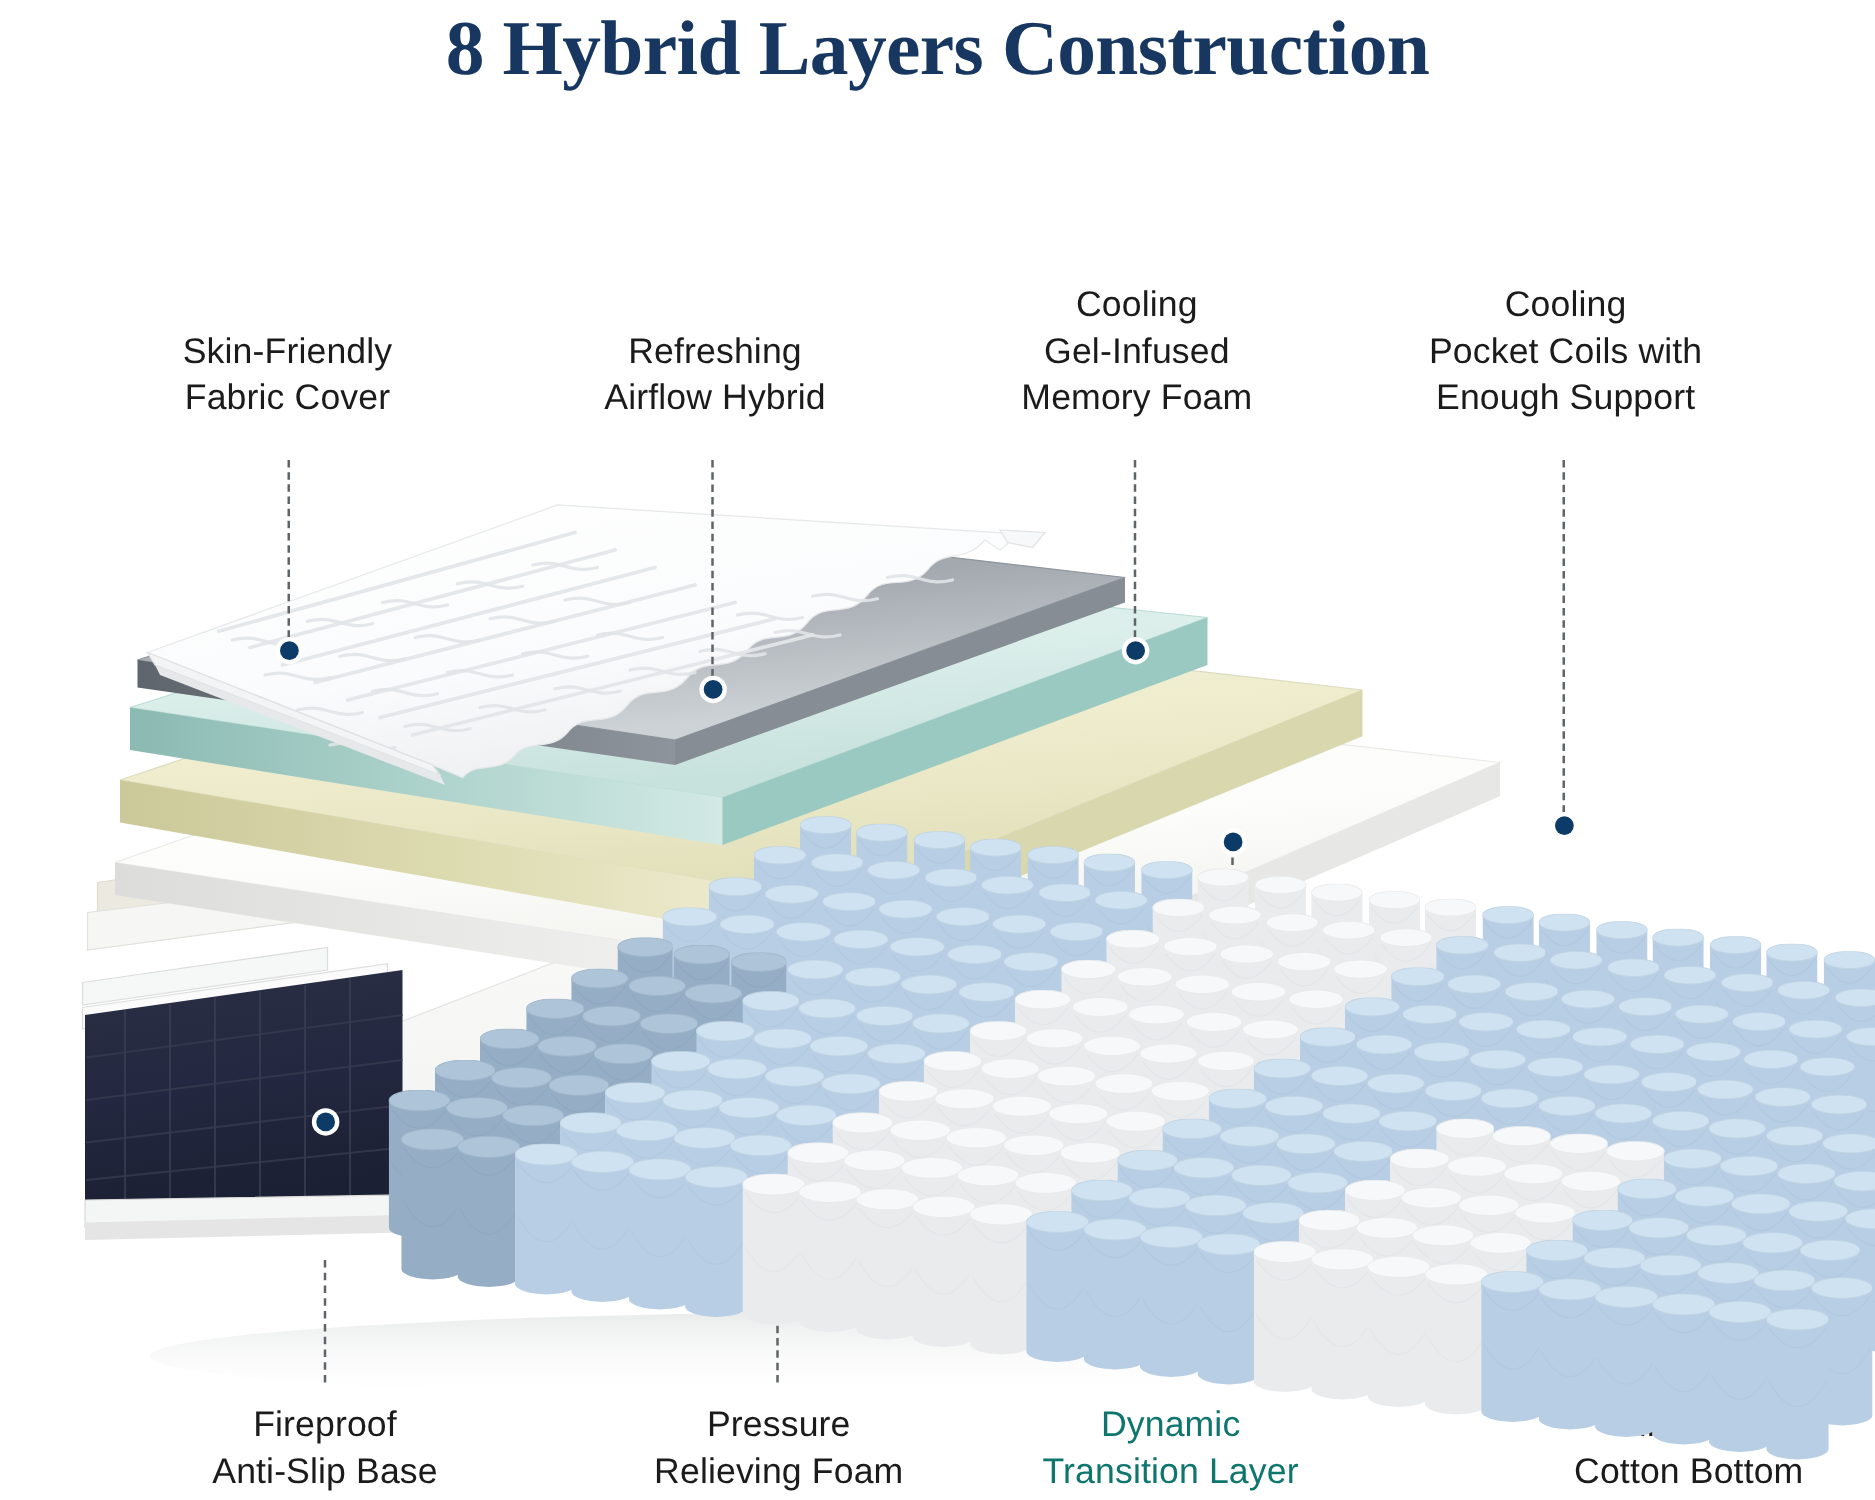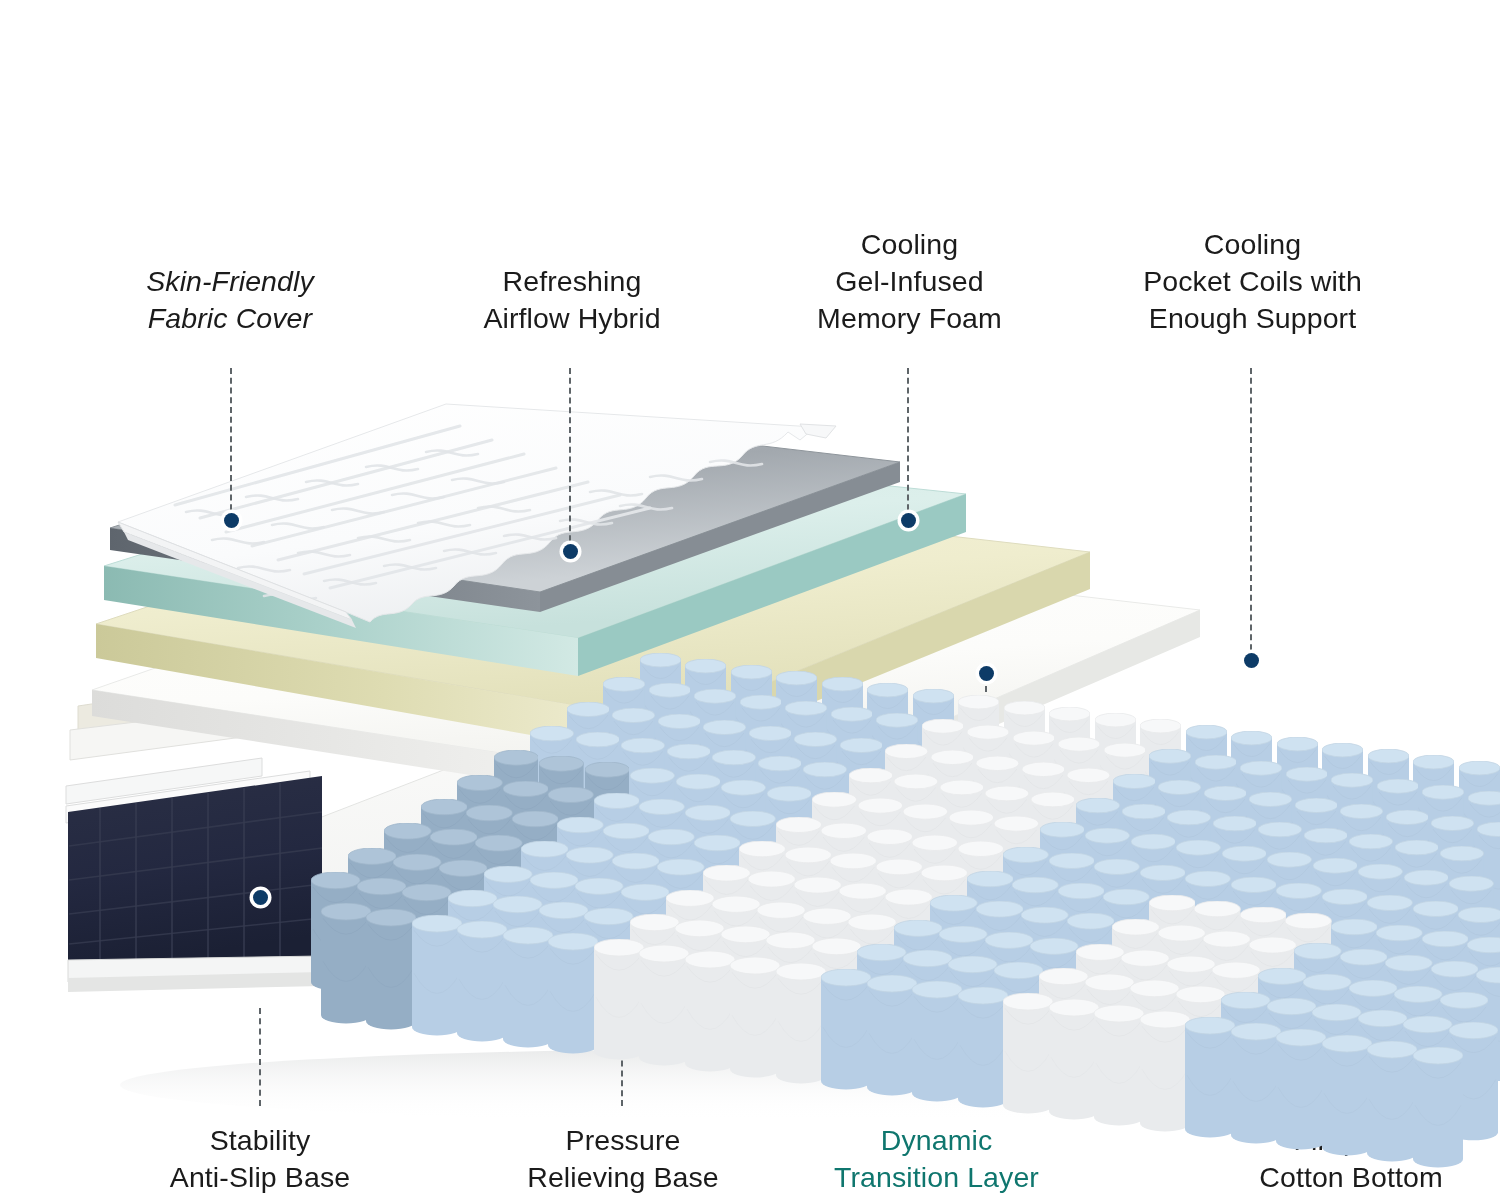--- a/index.html
+++ b/index.html
@@ -51,20 +51,21 @@
   
   #mattress{position:absolute;left:0;top:0;width:1500px;height:1200px;}
 
   .noselect{user-select:none;}
 </style>
 </head>
 <body>
 
 <div id="stage">
 
+  <div class="title noselect">8 Hybrid Layers Construction</div>
 
   <div id="mattress">
     <svg width="1500" height="1200" viewBox="0 0 1500 1200" style="position:absolute;left:0;top:0;">
       <defs>
 
         <linearGradient id="gCoverTop" x1="0" y1="0" x2="0.35" y2="1">
           <stop offset="0%" stop-color="#ffffff"></stop>
           <stop offset="55%" stop-color="#fbfcfd"></stop>
           <stop offset="100%" stop-color="#eef0f2"></stop>
         </linearGradient>
@@ -1832,44 +1833,44 @@
         <path d="M800,424 L836,426 L826,438 L806,434 Z" fill="#f7f8f9" stroke="#e1e3e5" stroke-width="1"></path>
       </g>
 
       <ellipse cx="760" cy="1085" rx="640" ry="36" fill="url(#gShadow)"></ellipse>
     </svg>
   </div>
 
   <div id="callouts">
       <div class="leader" style="left: 230px; top: 368px; height: 152px; border-left-color: rgb(94, 100, 104);"></div>
       <div class="dot" style="left: 223.5px; top: 512.5px; background: rgb(13, 59, 103);"></div>
-      <div class="callout noselect" style="left: 95px; top: 263px; width: 270px; color: rgb(27, 27, 27); font-style: italic;">Skin-Friendly
+      <div class="callout noselect" style="left: 95px; top: 263px; width: 270px; color: rgb(27, 27, 27);">Skin-Friendly
 Fabric Cover</div>
       <div class="leader" style="left: 569px; top: 368px; height: 183px; border-left-color: rgb(94, 100, 104);"></div>
       <div class="dot" style="left: 562.5px; top: 543.5px; background: rgb(13, 59, 103);"></div>
       <div class="callout noselect" style="left: 437px; top: 263px; width: 270px; color: rgb(27, 27, 27);">Refreshing
 Airflow Hybrid</div>
       <div class="leader" style="left: 907px; top: 368px; height: 152px; border-left-color: rgb(94, 100, 104);"></div>
       <div class="dot" style="left: 900.5px; top: 512.5px; background: rgb(13, 59, 103);"></div>
       <div class="callout noselect" style="left: 772px; top: 226px; width: 275px; color: rgb(27, 27, 27);">Cooling
 Gel-Infused
 Memory Foam</div>
       <div class="leader" style="left: 1250px; top: 368px; height: 292px; border-left-color: rgb(94, 100, 104);"></div>
       <div class="dot" style="left: 1243.5px; top: 652.5px; background: rgb(13, 59, 103);"></div>
       <div class="callout noselect" style="left: 1105px; top: 226px; width: 295px; color: rgb(27, 27, 27);">Cooling
 Pocket Coils with
 Enough Support</div>
       <div class="leader" style="left: 259px; top: 1008px; height: 98px; border-left-color: rgb(94, 100, 104);"></div>
       <div class="dot" style="left: 252.5px; top: 889.5px; background: rgb(13, 59, 103);"></div>
-      <div class="callout noselect" style="left: 125px; top: 1122px; width: 270px; color: rgb(27, 27, 27);">Stability
+      <div class="callout noselect" style="left: 125px; top: 1122px; width: 270px; color: rgb(27, 27, 27);">Fireproof
 Anti-Slip Base</div>
       <div class="leader" style="left: 621px; top: 705px; height: 401px; border-left-color: rgb(94, 100, 104);"></div>
       <div class="dot" style="left: 614.5px; top: 684.5px; background: rgb(13, 59, 103);"></div>
       <div class="callout noselect" style="left: 487px; top: 1122px; width: 272px; color: rgb(27, 27, 27);">Pressure
-Relieving Base</div>
+Relieving Foam</div>
       <div class="leader" style="left: 985px; top: 686px; height: 420px; border-left-color: rgb(94, 100, 104);"></div>
       <div class="dot" style="left: 978.5px; top: 665.5px; background: rgb(13, 59, 103);"></div>
       <div class="callout noselect" style="left: 799px; top: 1122px; width: 275px; color: #0f766e;">Dynamic
 Transition Layer</div>
       <div class="leader" style="left: 1350px; top: 896px; height: 210px; border-left-color: rgb(94, 100, 104);"></div>
       <div class="dot" style="left: 1343.5px; top: 875.5px; background: rgb(13, 59, 103);"></div>
       <div class="callout noselect" style="left: 1215px; top: 1122px; width: 272px; color: rgb(27, 27, 27);">Fireproof
 Cotton Bottom</div>
     </div>
 

